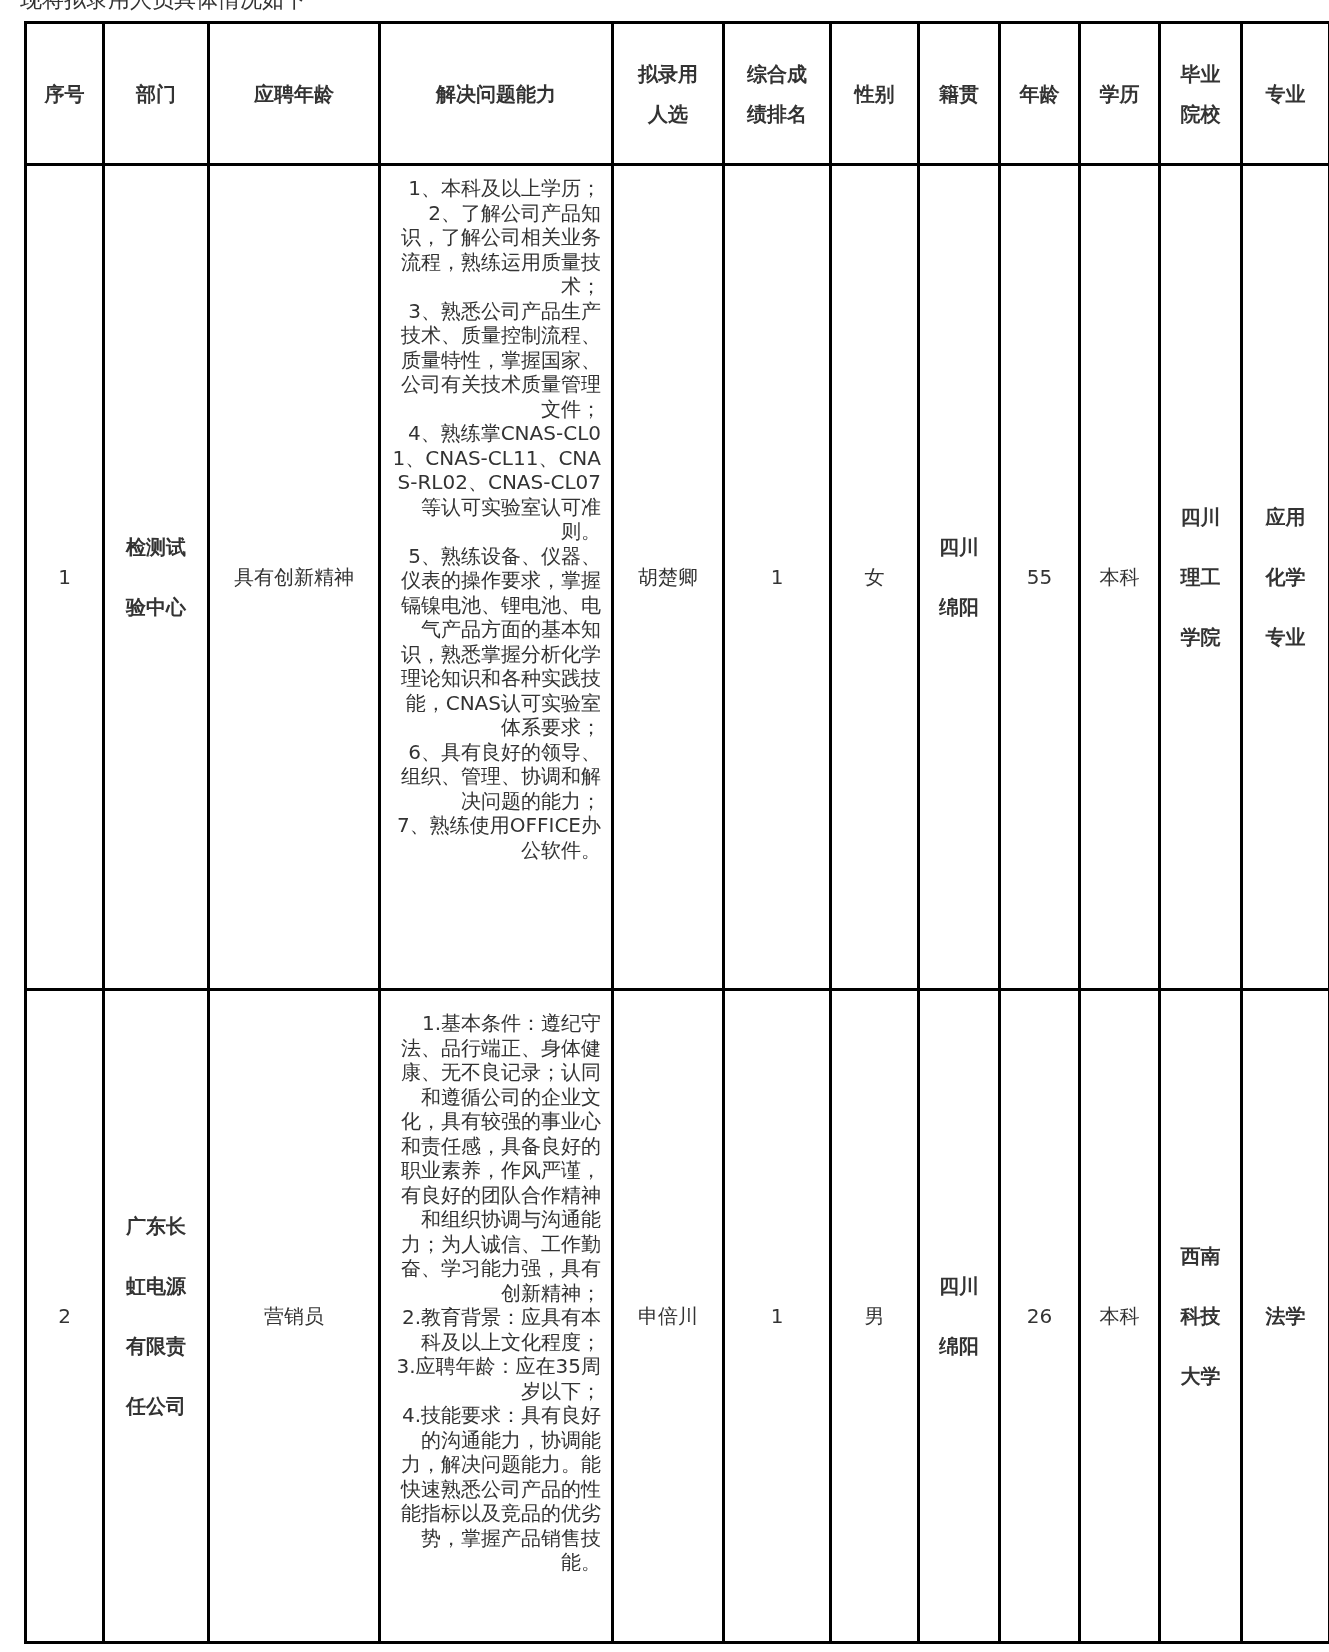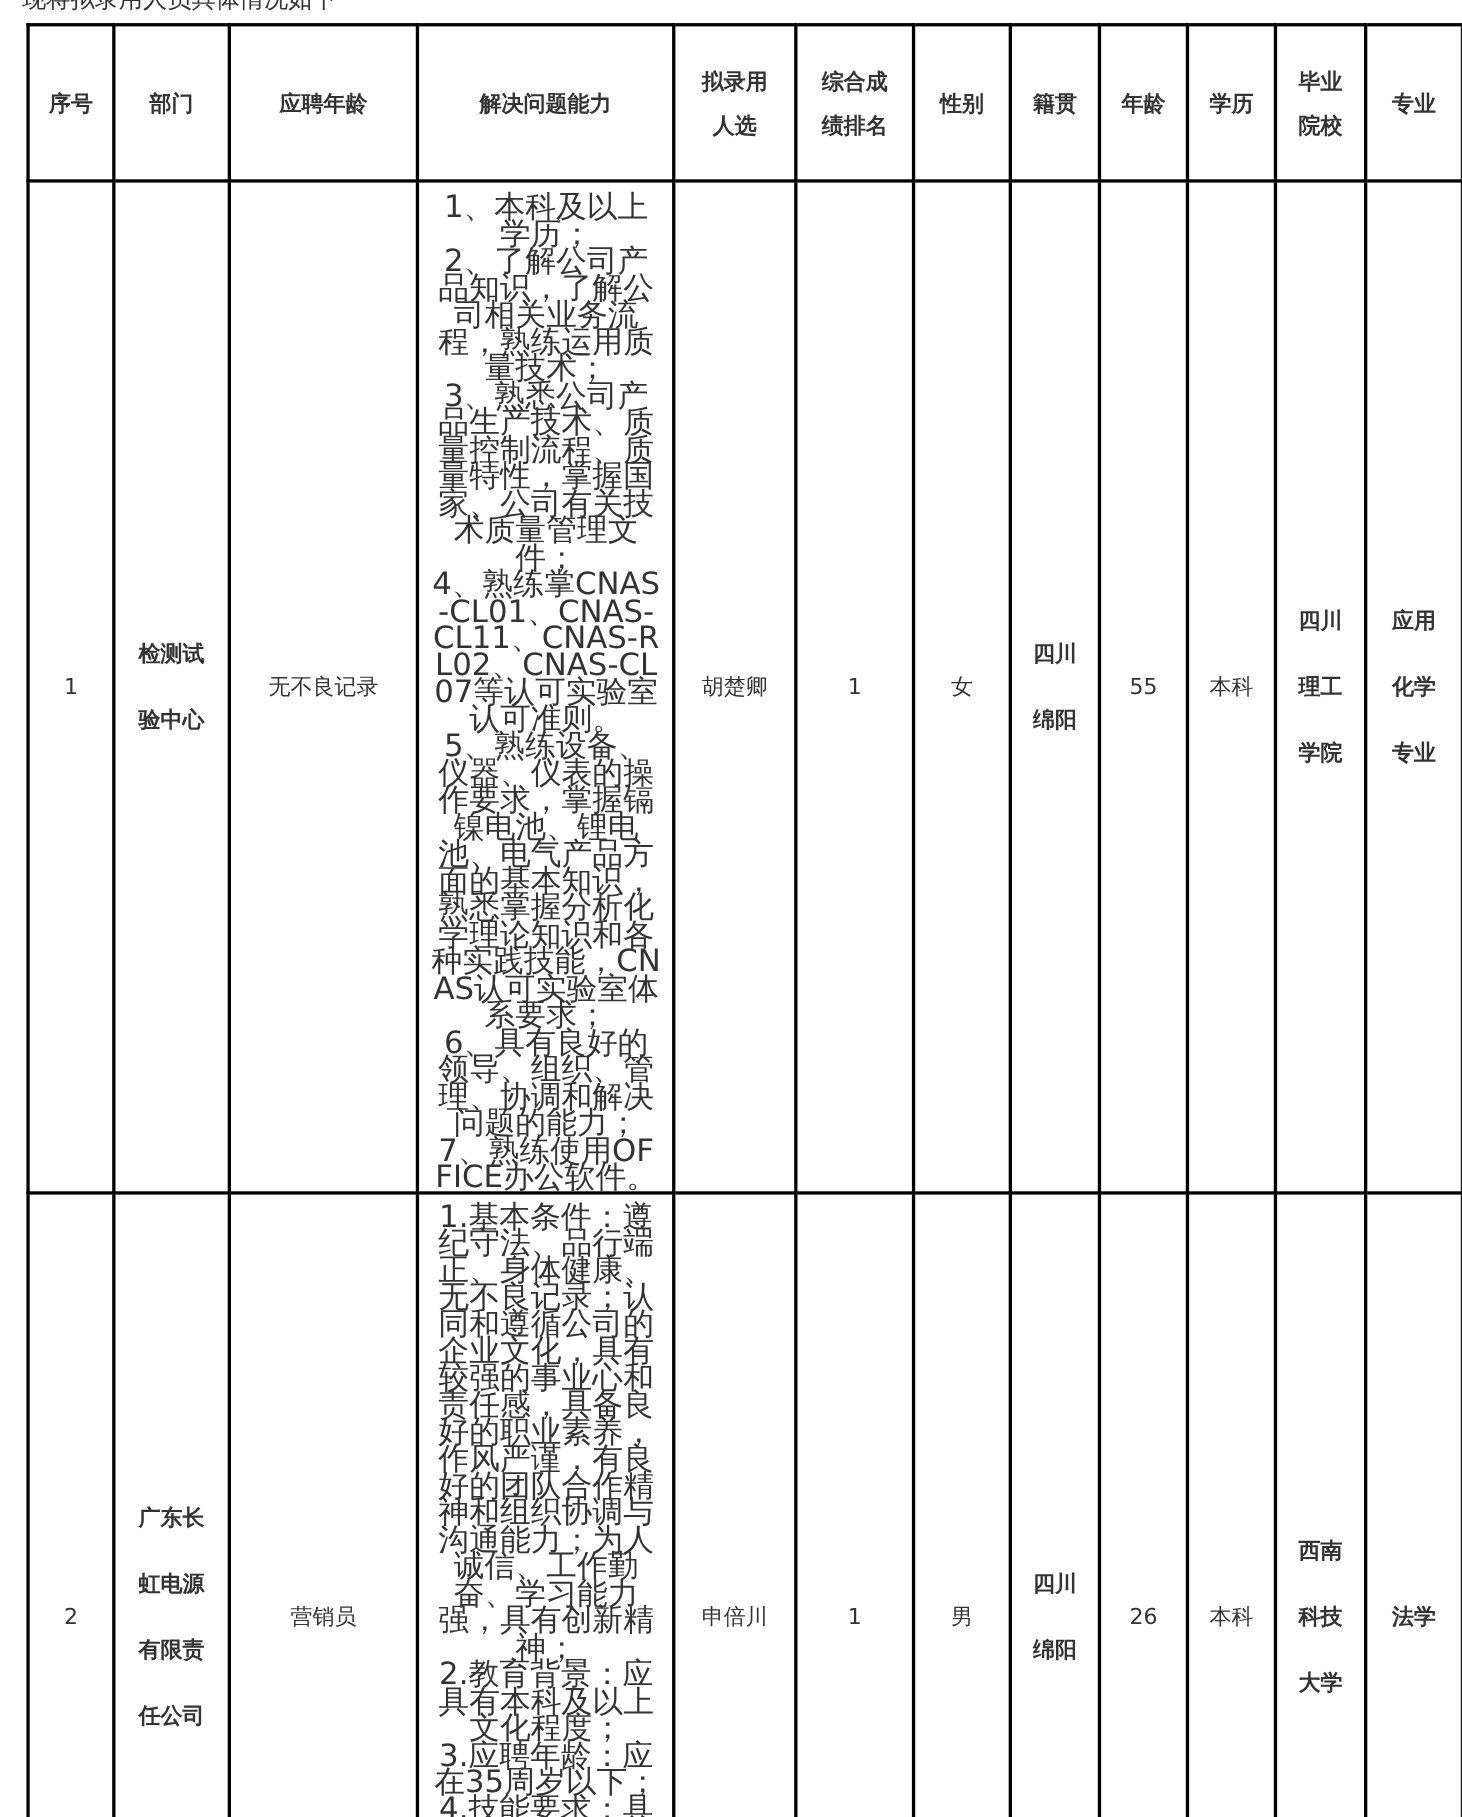--- a/index.html
+++ b/index.html
@@ -54,28 +54,28 @@
       display: block;
       line-height: 60px;
       font-weight: bold;
     }
     .req {
       text-align: left !important;
       vertical-align: top !important;
     }
     .req-text {
       padding: 10px 10px 0 11px;
-      font-size: 28px;
+      font-size: 20px;
       line-height: 24.5px;
       white-space: pre-wrap;
       word-break: break-all;
-      text-align: center;
+      text-align: right;
       font-family: "DejaVu Sans", "Liberation Sans", sans-serif;
     }
-    tr.row-2 .req-text { padding-top: 8px; }
+    tr.row-2 .req-text { padding-top: 20px; }
   </style>
 </head>
 <body>
 
 <div class="intro">现将拟录用人员具体情况如下</div>
 
 <table class="main">
   <colgroup>
     <col style="width:78px">
     <col style="width:105px">
@@ -133,21 +133,21 @@
         </th>
     </tr>
   </thead>
   <tbody>
     <tr class="row-1">
       <td>1</td>
       <td class="cell-multi">
         <span class="ln">检测试</span>
         <span class="ln">验中心</span>
       </td>
-      <td>无不良记录</td>
+      <td>具有创新精神</td>
       <td class="req">
         <div class="req-text">1、本科及以上学历；
 2、了解公司产品知识，了解公司相关业务流程，熟练运用质量技术；
 3、熟悉公司产品生产技术、质量控制流程、质量特性，掌握国家、公司有关技术质量管理文件；
 4、熟练掌CNAS-CL01、CNAS-CL11、CNAS-RL02、CNAS-CL07等认可实验室认可准则。
 5、熟练设备、仪器、仪表的操作要求，掌握镉镍电池、锂电池、电气产品方面的基本知识，熟悉掌握分析化学理论知识和各种实践技能，CNAS认可实验室体系要求；
 6、具有良好的领导、组织、管理、协调和解决问题的能力；
 7、熟练使用OFFICE办公软件。</div>
       </td>
       <td>胡楚卿</td>

